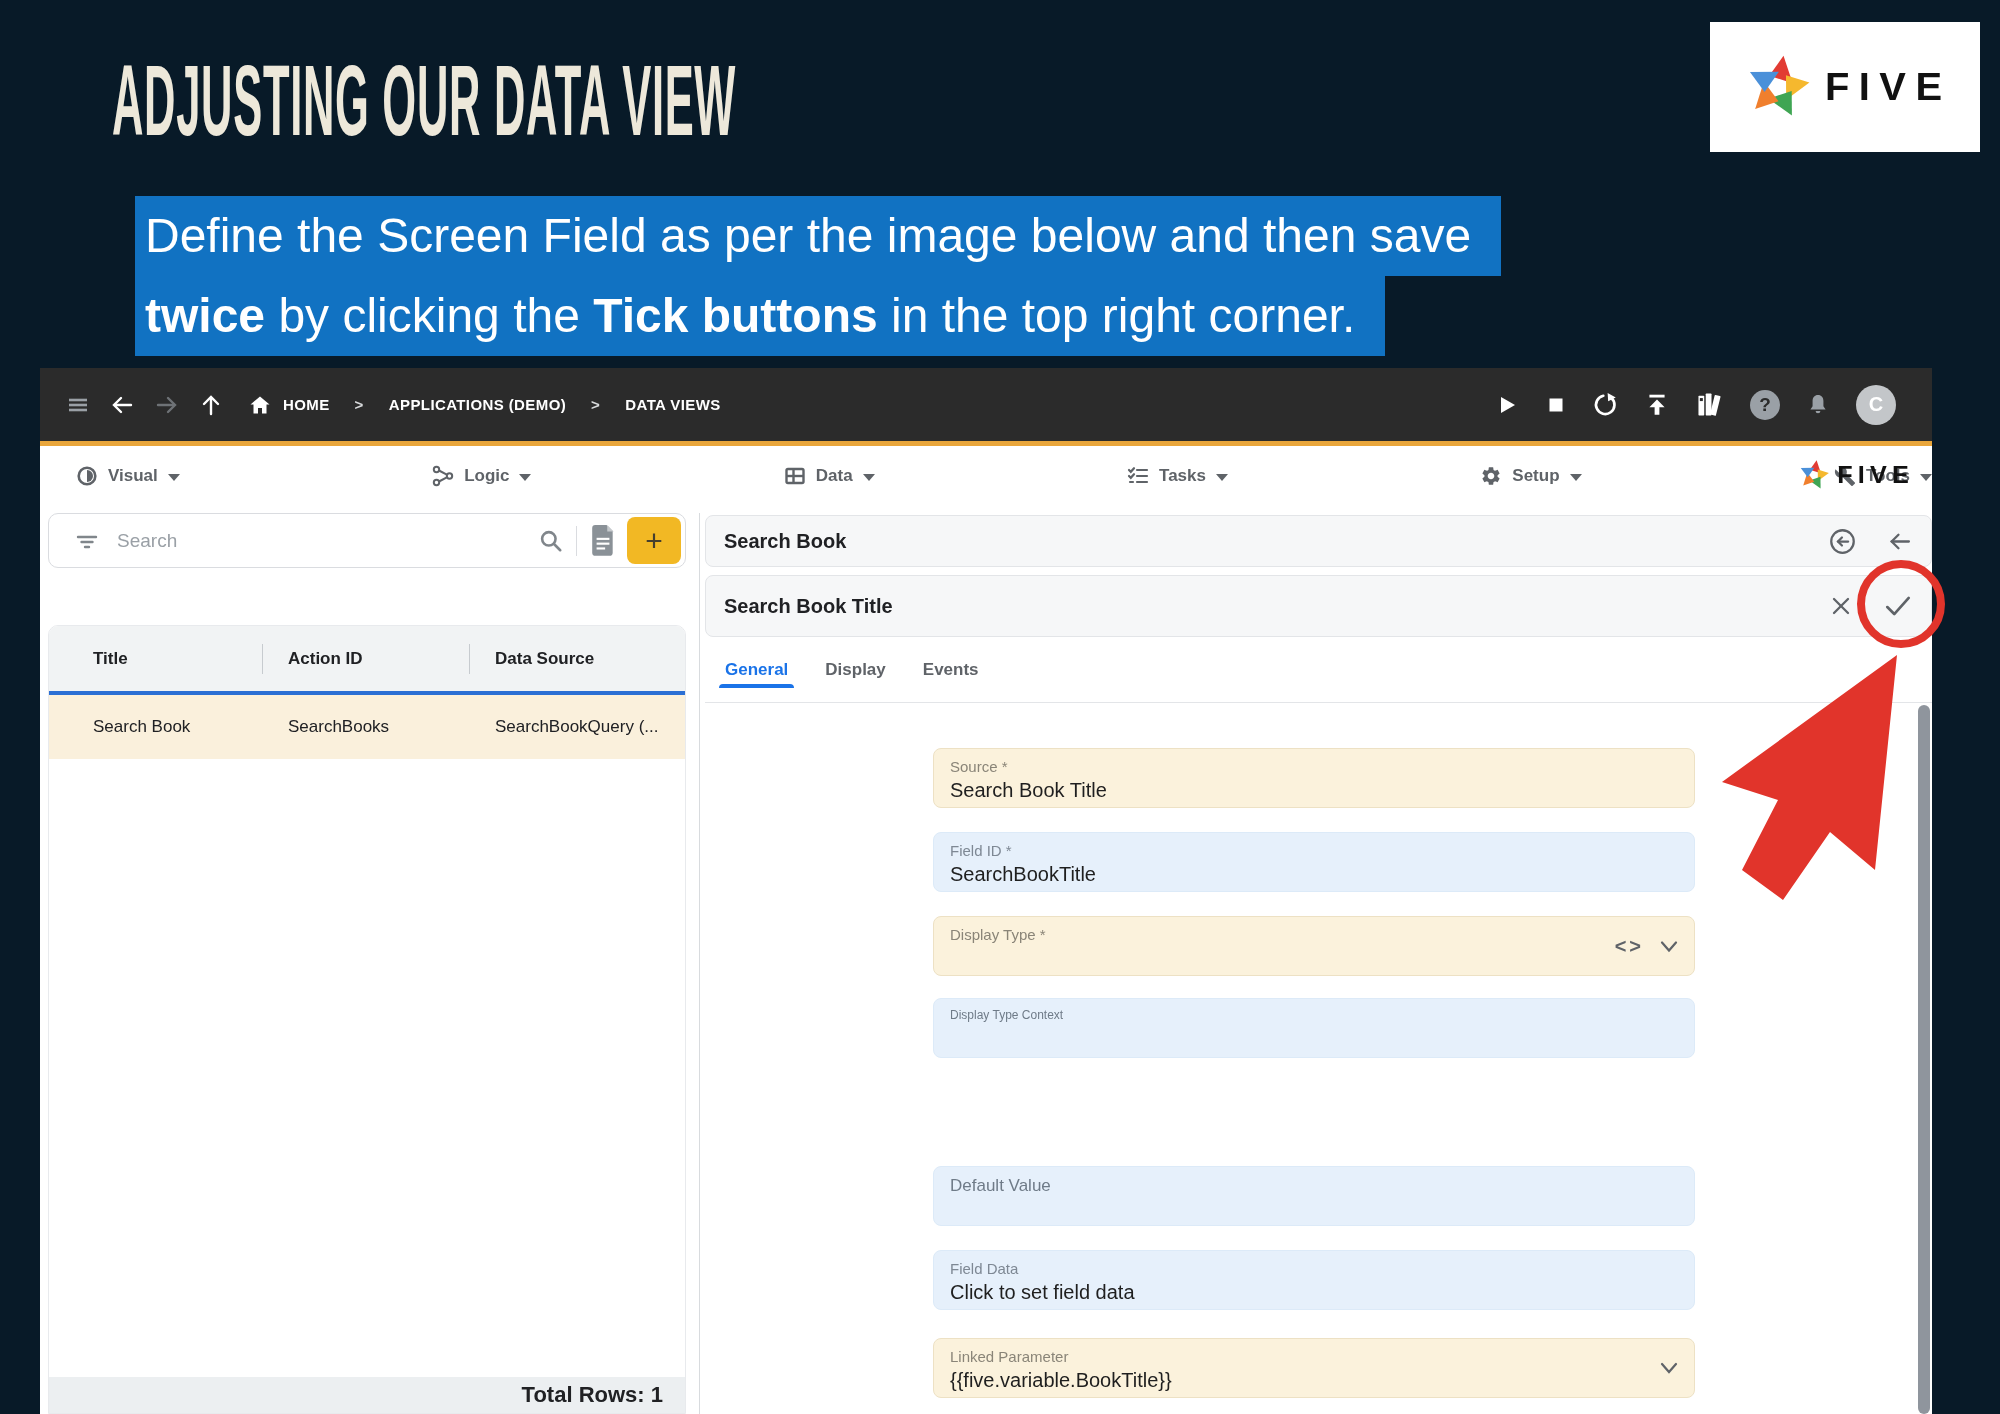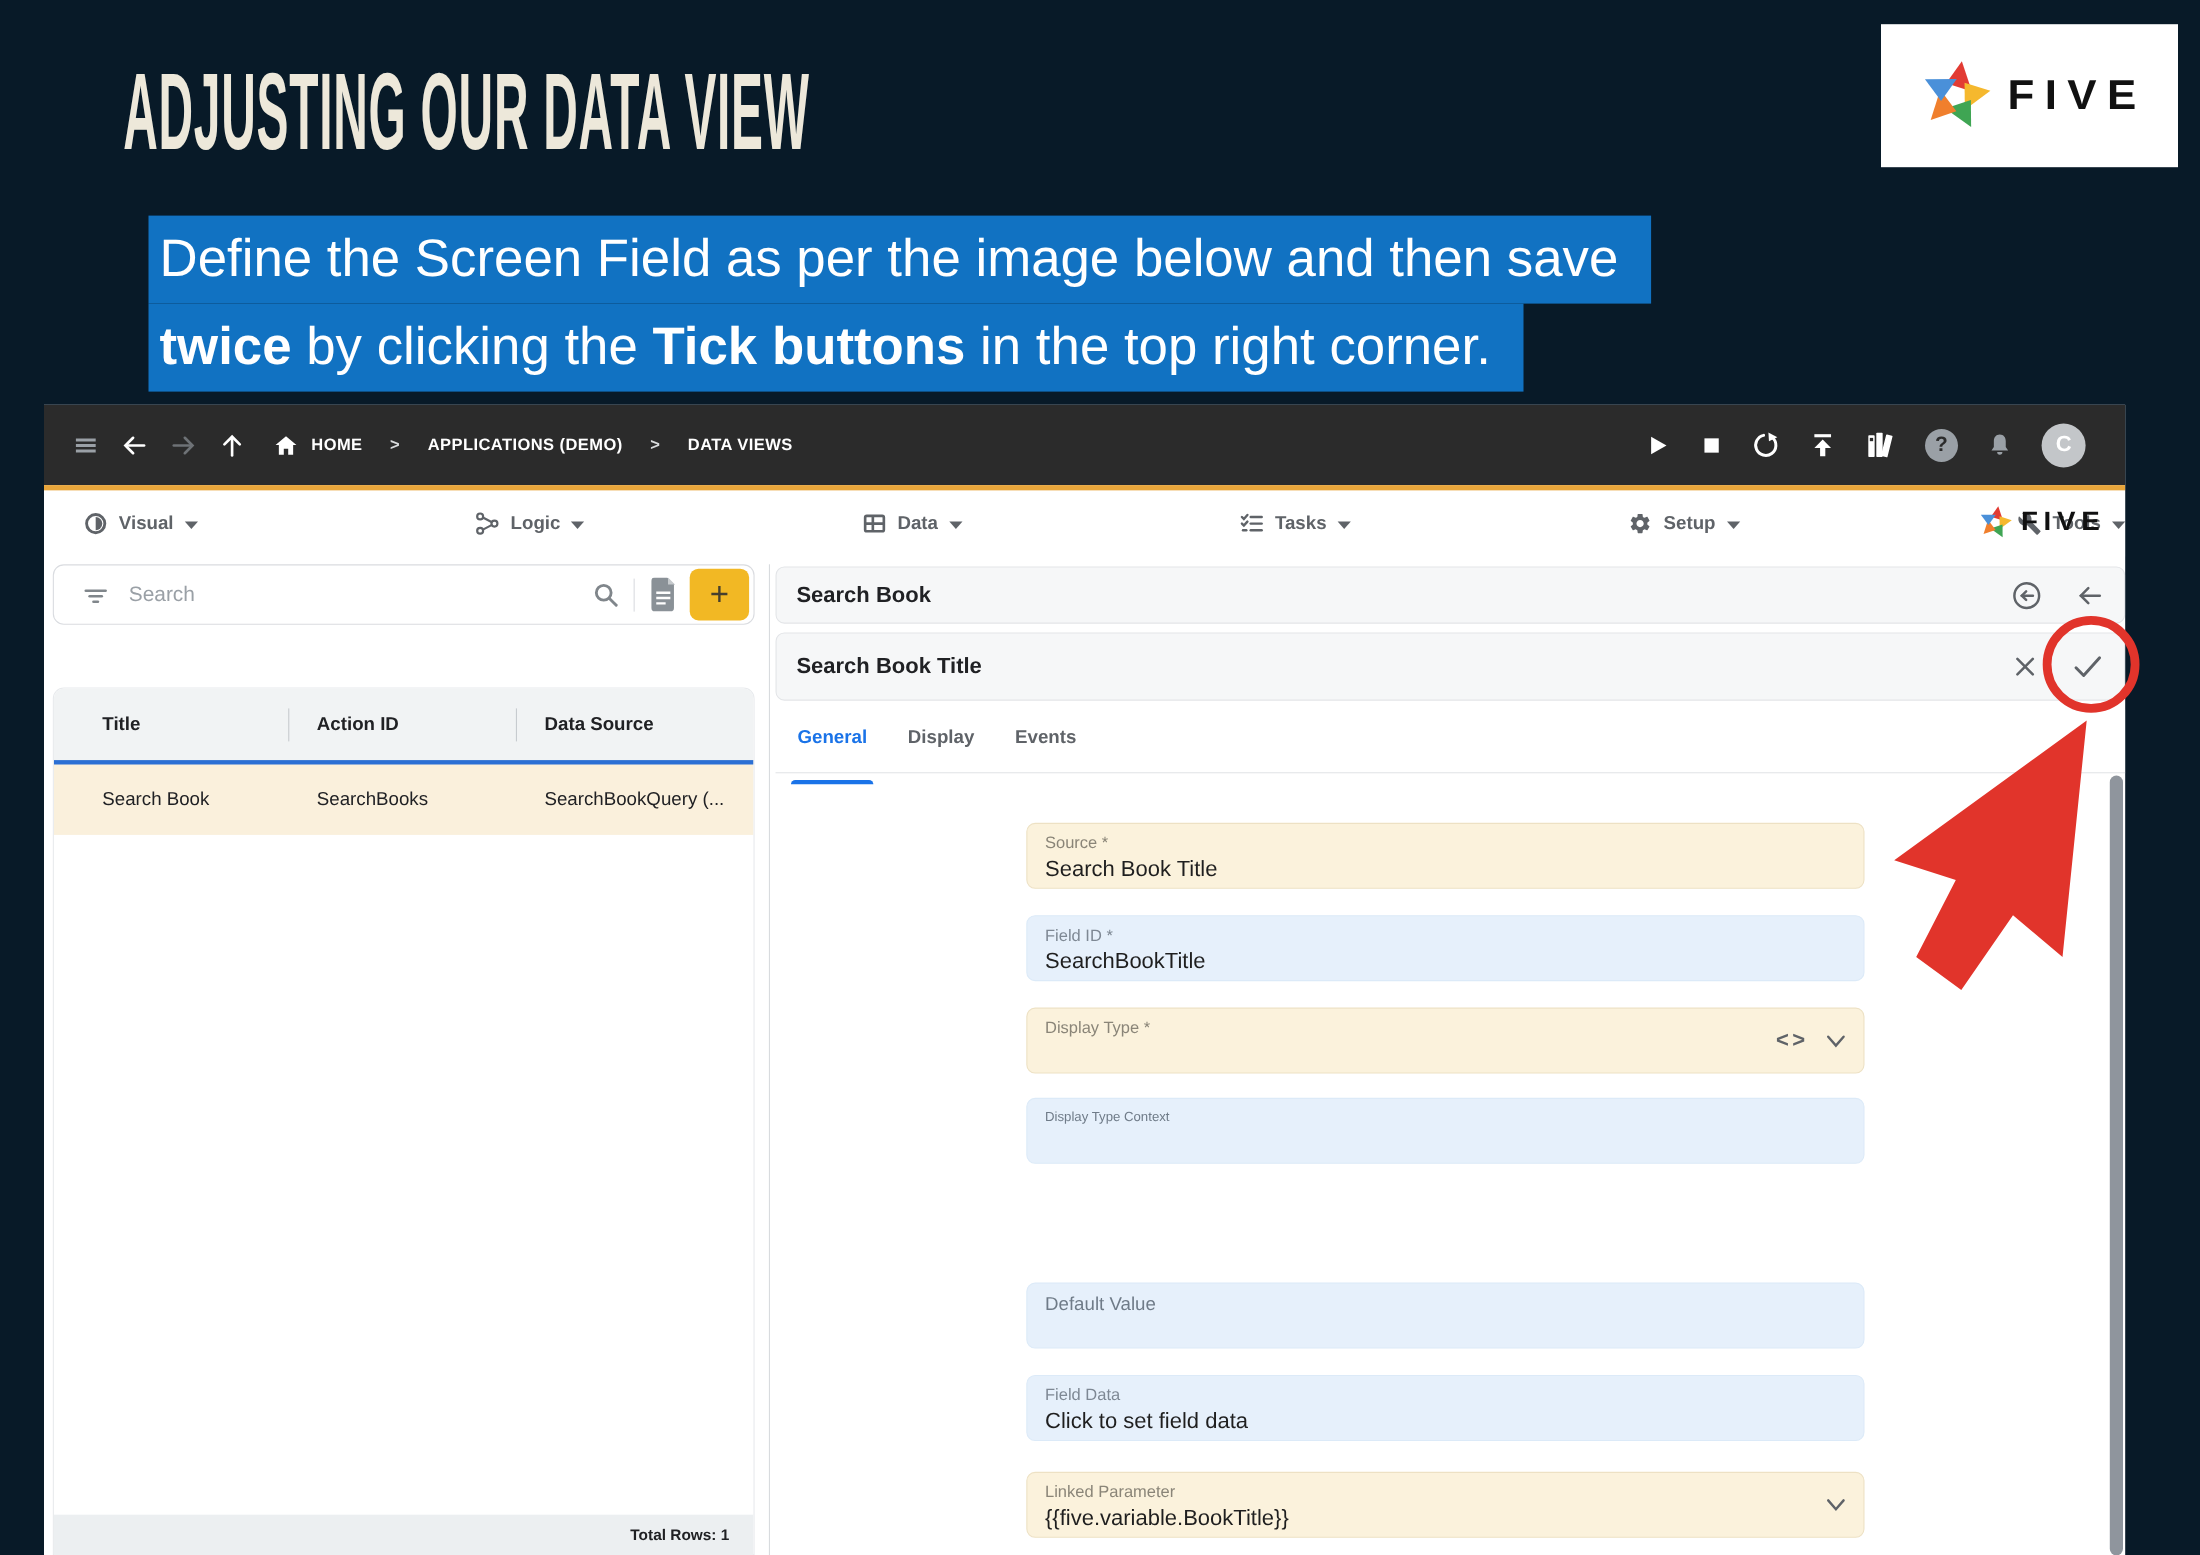--- a/index.html
+++ b/index.html
@@ -58,35 +58,35 @@
          align-items:center;font-weight:700;font-size:17px;color:#202124;}
   .th{padding-left:25px;position:relative;}
   .th:first-child{padding-left:44px;}
   .th:not(:last-child)::after{content:"";position:absolute;right:0;top:50%;transform:translateY(-50%);
          width:1px;height:30px;background:#C7CBCF;}
   .trow{display:grid;grid-template-columns:214px 207px 1fr;height:64px;align-items:center;
         background:#FAF0DC;border-top:4px solid #2B6FD4;font-size:17px;color:#202124;}
   .td{padding-left:25px;white-space:nowrap;overflow:hidden;}
   .td:first-child{padding-left:44px;}
   .tfoot{position:absolute;left:0;right:0;bottom:0;height:36px;background:#ECEFF1;display:flex;
-         align-items:center;justify-content:flex-end;padding-right:22px;font-weight:700;font-size:14px;
+         align-items:center;justify-content:flex-end;padding-right:22px;font-weight:700;font-size:22px;
          color:#202124;}
   .splitter{position:absolute;left:659px;top:145px;bottom:0;width:1px;background:#D8DBDE;}
 
   
   .ph{position:absolute;left:665px;width:1227px;background:#F6F7F8;border:1px solid #E3E5E8;
       border-radius:8px;box-sizing:border-box;display:flex;align-items:center;padding:0 18px;}
   .ph1{top:147px;height:52px;}
   .ph2{top:207px;height:62px;}
   .ph-title{font-size:20px;font-weight:700;color:#202124;flex:1;}
   .ph-icons{display:flex;align-items:center;gap:30px;}
 
   .tabs{position:absolute;left:665px;top:277px;width:1227px;height:58px;border-bottom:1px solid #E3E5E8;
         display:flex;align-items:flex-start;padding:15px 0 0 20px;gap:37px;box-sizing:border-box;background:#fff;}
-  .tab{font-size:17px;font-weight:700;color:#5F6368;position:relative;padding-bottom:33px;}
+  .tab{font-size:17px;font-weight:700;color:#5F6368;position:relative;padding-bottom:8px;}
   .tab.active{color:#1A73E8;}
   .tab.active::after{content:"";position:absolute;left:-6px;right:-6px;bottom:0;height:4px;
         background:#1A73E8;border-radius:4px 4px 0 0;}
 
   .field{position:absolute;left:893px;width:762px;height:60px;border-radius:8px;box-sizing:border-box;
          padding:9px 16px 0 16px;}
   .field.cream{background:#FBF2DC;border:1px solid #EDE1C4;}
   .field.blue{background:#E6F0FB;border:1px solid #DCEAF8;}
   .field .lbl{display:block;font-size:15px;color:#8A8578;}
   .field.blue .lbl{color:#7E8894;}

